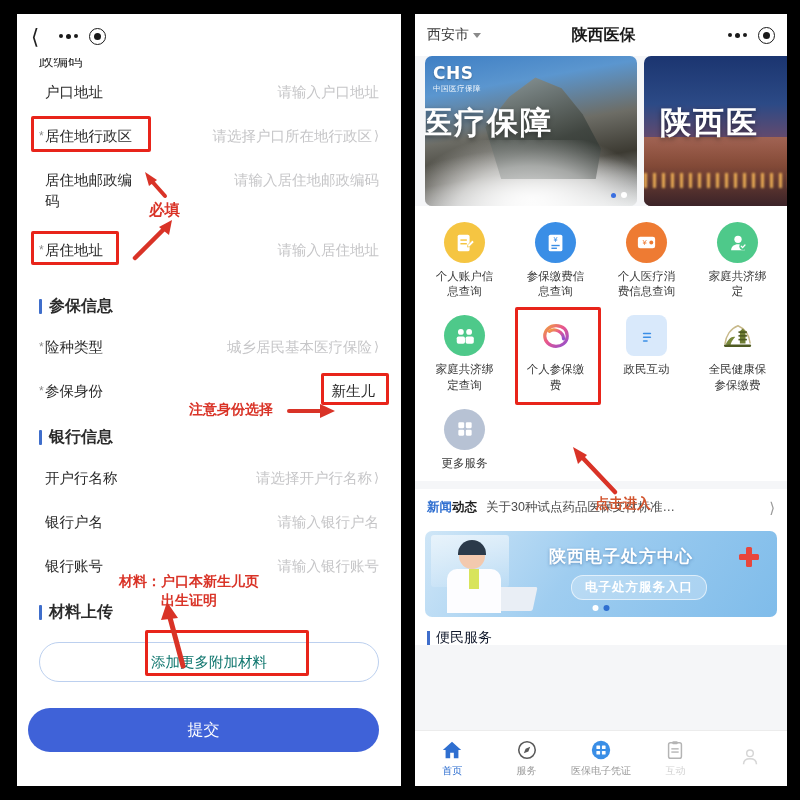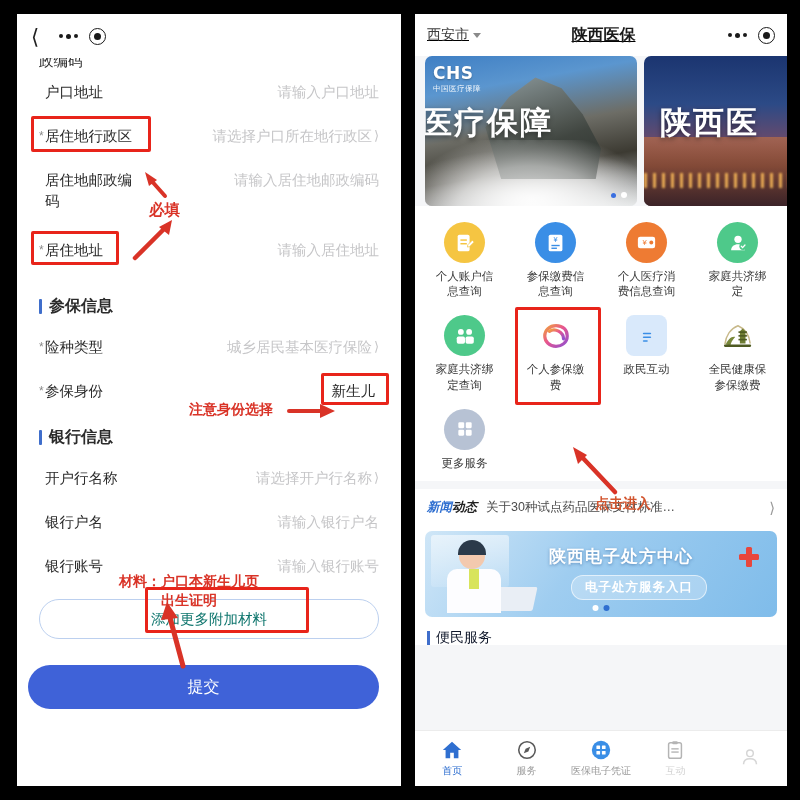--- a/index.html
+++ b/index.html
@@ -158,21 +158,21 @@
     z-index: 20;
     pointer-events: none;
   }
   .anno.big { font-size: 15.5px; }
 
   svg.arrow { position: absolute; z-index: 19; pointer-events: none; overflow: visible; }
 
   
   .r-navbar {
     height: 42px; display:flex; align-items:center;
-    padding: 0 12px; background:#fff;text-decoration:underline;
+    padding: 0 12px; background:#fff;
   }
   .r-city { font-size: 14px; color:#3c3c3c; display:flex; align-items:center; gap:4px;}
   .caret-d {
     width:0;height:0;border-left:4.5px solid transparent;border-right:4.5px solid transparent;
     border-top:5px solid #8a8a8a; display:block;
   }
   .r-title { flex:1; text-align:center; font-size:16px; font-weight:600; color:#1a1a1a; }
 
   .banner-row {
     display: flex; gap: 7px;
@@ -259,21 +259,21 @@
   }
   .gicon.plain { background: transparent; }
   .glabel {
     font-size: 11.5px; color: #3a3a3a; text-align:center;
     line-height: 1.32; width: 74px;
   }
 
   
   .news-wrap { background:#fff; margin-top: 8px; padding: 10px 12px; display:flex; align-items:center; gap:9px; }
   .news-tag {
-    font-size: 12.5px; font-weight: 800; font-style: italic;
+    font-size: 12.5px; font-weight: 800; 
     white-space: nowrap;
   }
   .news-tag .b1 { color:#2f6fd0; }
   .news-tag .b2 { color:#222; }
   .news-txt { flex:1; font-size: 12.5px; color:#4a4a4a; white-space:nowrap; overflow:hidden; text-overflow:ellipsis; }
   .news-chev { color:#9a9a9a; font-size:15px; }
 
   
   .promo-wrap { background:#fff; padding: 4px 10px 10px 10px; }
   .promo {
@@ -436,20 +436,24 @@
         </div>
       </div>
 
       <div class="frow">
         <div class="flabel">银行账号</div>
         <div class="fval">
           <span>请输入银行账号</span>
         </div>
       </div>
 
+      <div class="sec-head">
+        <span class="bar"></span>
+        <span class="txt">材料上传</span>
+      </div>
     </div>
 
     <div class="add-wrap" style="position:relative;">
       <div class="add-btn">
         <span>添加更多附加材料</span>
       </div>
       <div class="redbox" style="left:128px; top:-2px; width:164px; height:46px;"></div>
     </div>
 
     <div class="submit-wrap">

